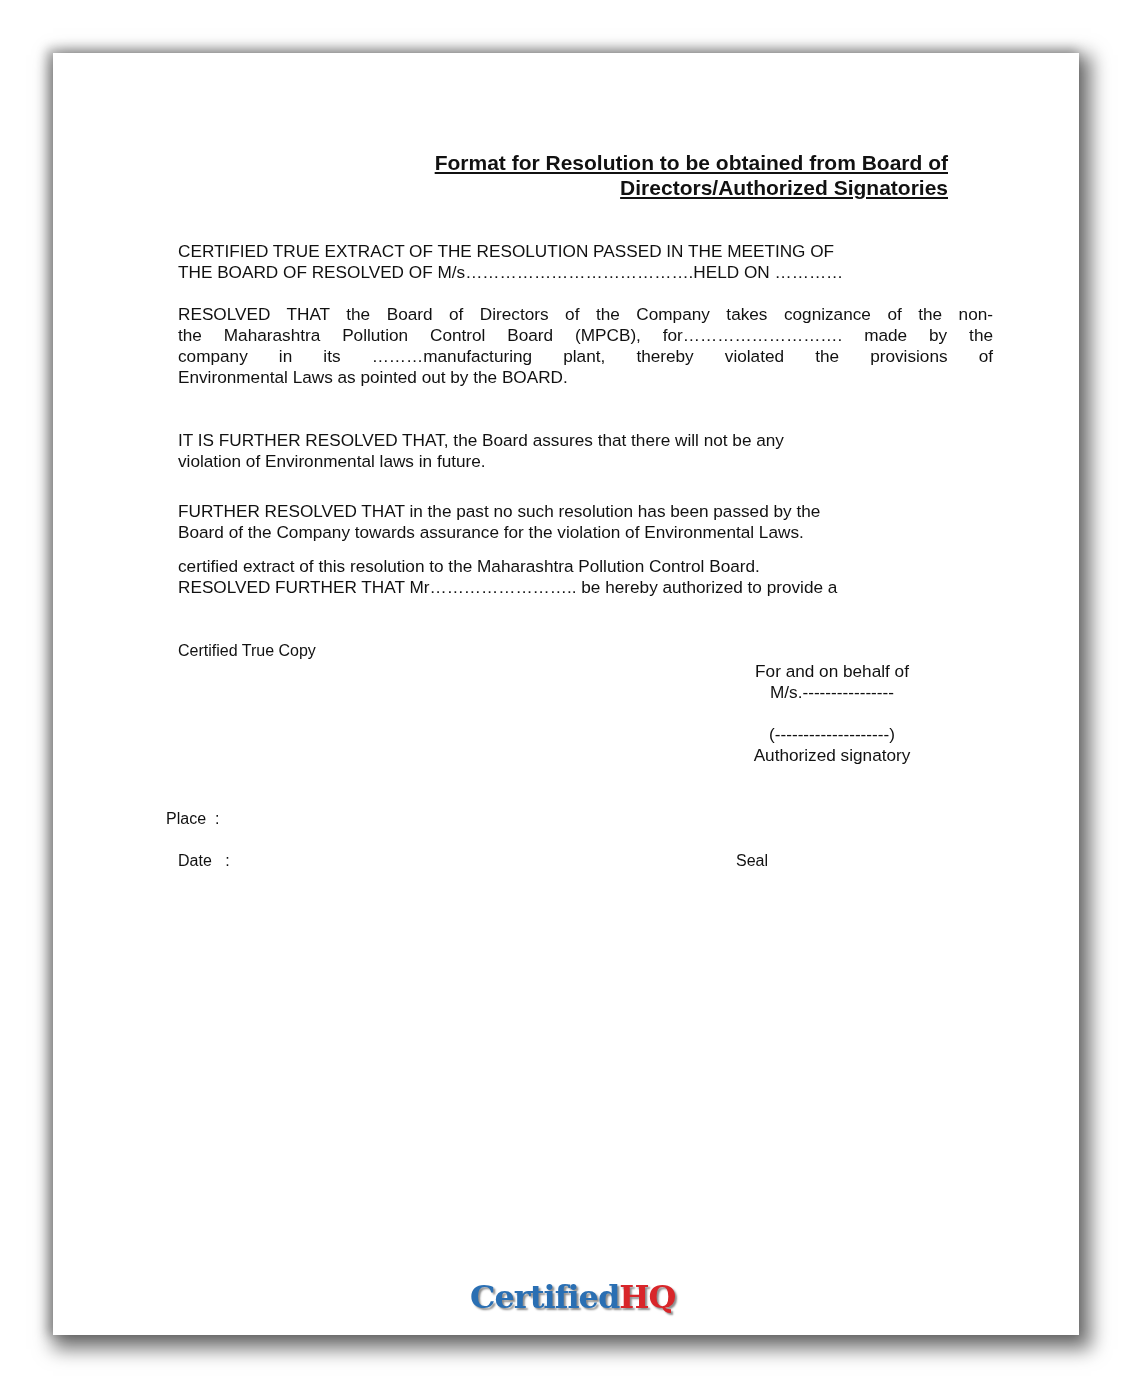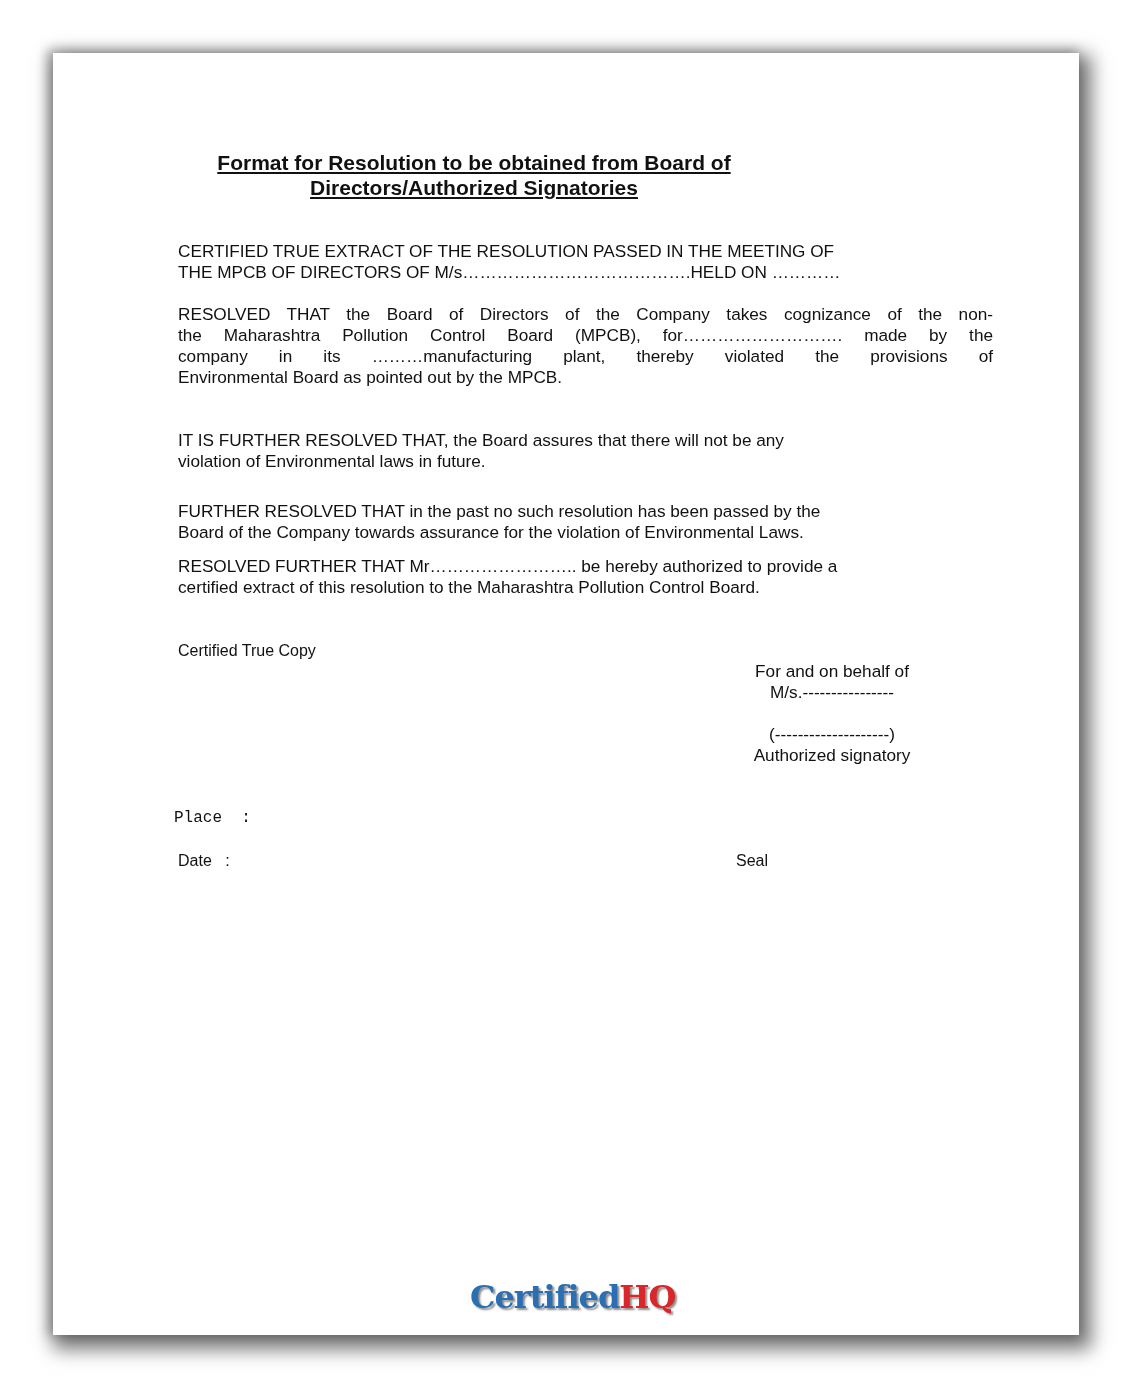--- a/index.html
+++ b/index.html
@@ -5,21 +5,21 @@
   html, body { margin:0; padding:0; }
   body {
     width:1132px; height:1388px; background:#ffffff; position:relative; overflow:hidden;
     font-family:"Liberation Sans", sans-serif; color:#111;
   }
   .page {
     position:absolute; left:53px; top:53px; width:1026px; height:1282px; background:#fff;
     box-shadow: 6px 8px 18px 6px rgba(0,0,0,0.55), -4px -2px 10px 2px rgba(0,0,0,0.25);
   }
   .title {
-    position:absolute; left:0; width:948px; top:150px; text-align:center;
+    position:absolute; left:0; width:948px; top:150px; text-align:right;
     font-weight:bold; font-size:21px; line-height:25px; text-decoration:underline;
   }
   .para {
     position:absolute; left:178px; width:815px; font-size:17.2px; line-height:21px;
   }
   .line { display:block; white-space:nowrap; }
   .jline { display:block; text-align:justify; text-align-last:justify; }
   .abs { position:absolute; font-size:16px; line-height:21px; white-space:nowrap; }
   .sigblock { position:absolute; left:732px; width:200px; text-align:center; font-size:17.2px; line-height:21px; }
   .logo {
@@ -35,54 +35,54 @@
 
 <div class="page"></div>
 
 <div class="title">
   <div>Format for Resolution to be obtained from Board of</div>
   <div>Directors/Authorized Signatories</div>
 </div>
 
 <div class="para" style="top:241px;">
   <span class="line">CERTIFIED TRUE EXTRACT OF THE RESOLUTION PASSED IN THE MEETING OF</span>
-  <span class="line">THE MPCB OF DIRECTORS OF M/s………………………………….HELD ON …………</span>
+  <span class="line">THE BOARD OF RESOLVED OF M/s………………………………….HELD ON …………</span>
 </div>
 
 <div class="para" style="top:304px;">
   <span class="jline">RESOLVED THAT the Board of Directors of the Company takes cognizance of the non-</span>
   <span class="jline">the Maharashtra Pollution Control Board (MPCB), for………………………. made by the</span>
   <span class="jline">company in its ………manufacturing plant, thereby violated the provisions of</span>
-  <span class="line">Environmental Board as pointed out by the MPCB.</span>
+  <span class="line">Environmental Laws as pointed out by the BOARD.</span>
 </div>
 
 <div class="para" style="top:430px;">
   <span class="line">IT IS FURTHER RESOLVED THAT, the Board assures that there will not be any</span>
   <span class="line">violation of Environmental laws in future.</span>
 </div>
 
 <div class="para" style="top:501px;">
   <span class="line">FURTHER RESOLVED THAT in the past no such resolution has been passed by the</span>
   <span class="line">Board of the Company towards assurance for the violation of Environmental Laws.</span>
 </div>
 
 <div class="para" style="top:556px;">
+  <span class="line">certified extract of this resolution to the Maharashtra Pollution Control Board.</span>
   <span class="line">RESOLVED FURTHER THAT Mr…………………….. be hereby authorized to provide a</span>
-  <span class="line">certified extract of this resolution to the Maharashtra Pollution Control Board.</span>
 </div>
 
 <div class="abs" style="left:178px; top:640px;">Certified True Copy</div>
 
 <div class="sigblock" style="top:661px;">
   <div>For and on behalf of</div>
   <div>M/s.----------------</div>
   <div style="height:21px;"></div>
   <div>(--------------------)</div>
   <div>Authorized signatory</div>
 </div>
 
-<div class="abs" style="left:174px; top:808px; white-space:pre;font-family:Liberation Mono, monospace;">Place  :</div>
+<div class="abs" style="left:166px; top:808px; white-space:pre;">Place  :</div>
 <div class="abs" style="left:178px; top:850px; white-space:pre;">Date   :</div>
 <div class="abs" style="left:736px; top:850px;">Seal</div>
 
 <div class="logo">
   <span class="a">Certified</span><span class="b">HQ</span>
 </div>
 
 </body></html>

